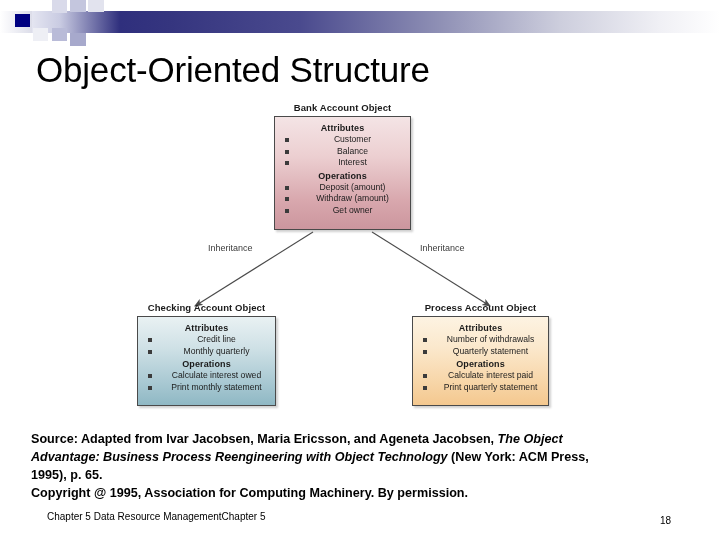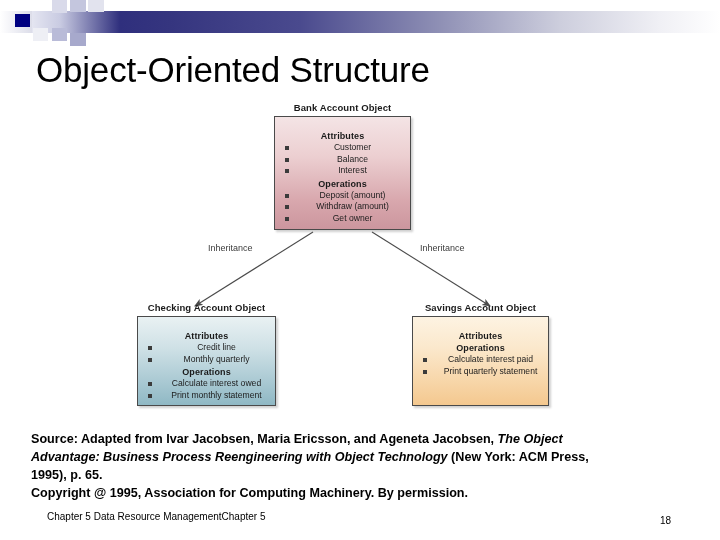--- a/index.html
+++ b/index.html
@@ -98,21 +98,21 @@
     color: #1a1a1a;
     text-align: center;
     white-space: nowrap;
     letter-spacing: 0.1px;
   }
   .uml-box {
     position: absolute;
     border: 1px solid #4a4a4a;
     box-shadow: 2px 2px 2px rgba(120,120,120,0.35);
     box-sizing: border-box;
-    padding-top: 12px;
+    padding-top: 4px;
   }
   #box-bank {
     left: 274px; top: 18px; width: 137px; height: 114px;
     background: linear-gradient(to bottom, #f4e4e5 0%, #eccfd1 35%, #d8a7ad 75%, #cc969e 100%);
   }
   #box-checking {
     left: 137px; top: 218px; width: 139px; height: 90px;
     background: linear-gradient(to bottom, #e9f1f3 0%, #cfe1e6 35%, #a8c8d2 75%, #8fb8c4 100%);
   }
   #box-savings {
@@ -247,23 +247,27 @@
       <li>Credit line</li>
       <li>Monthly quarterly</li>
     </ul>
     <div class="sect-head">Operations</div>
     <ul class="uml-list">
       <li>Calculate interest owed</li>
       <li>Print monthly statement</li>
     </ul>
   </div>
 
-  <div class="uml-title" style="left:412px; top:204px; width:137px;">Savings Account Object</div>
+  <div class="uml-title" style="left:412px; top:204px; width:137px;">Process Account Object</div>
   <div class="uml-box" id="box-savings">
     <div class="sect-head">Attributes</div>
+    <ul class="uml-list">
+      <li>Number of withdrawals</li>
+      <li>Quarterly statement</li>
+    </ul>
     <div class="sect-head">Operations</div>
     <ul class="uml-list">
       <li>Calculate interest paid</li>
       <li>Print quarterly statement</li>
     </ul>
   </div>
 </div>
 
 <div id="source-block">
   <span>Source: Adapted from Ivar Jacobsen, Maria Ericsson, and Ageneta Jacobsen, </span><span class="it">The Object</span><br>

